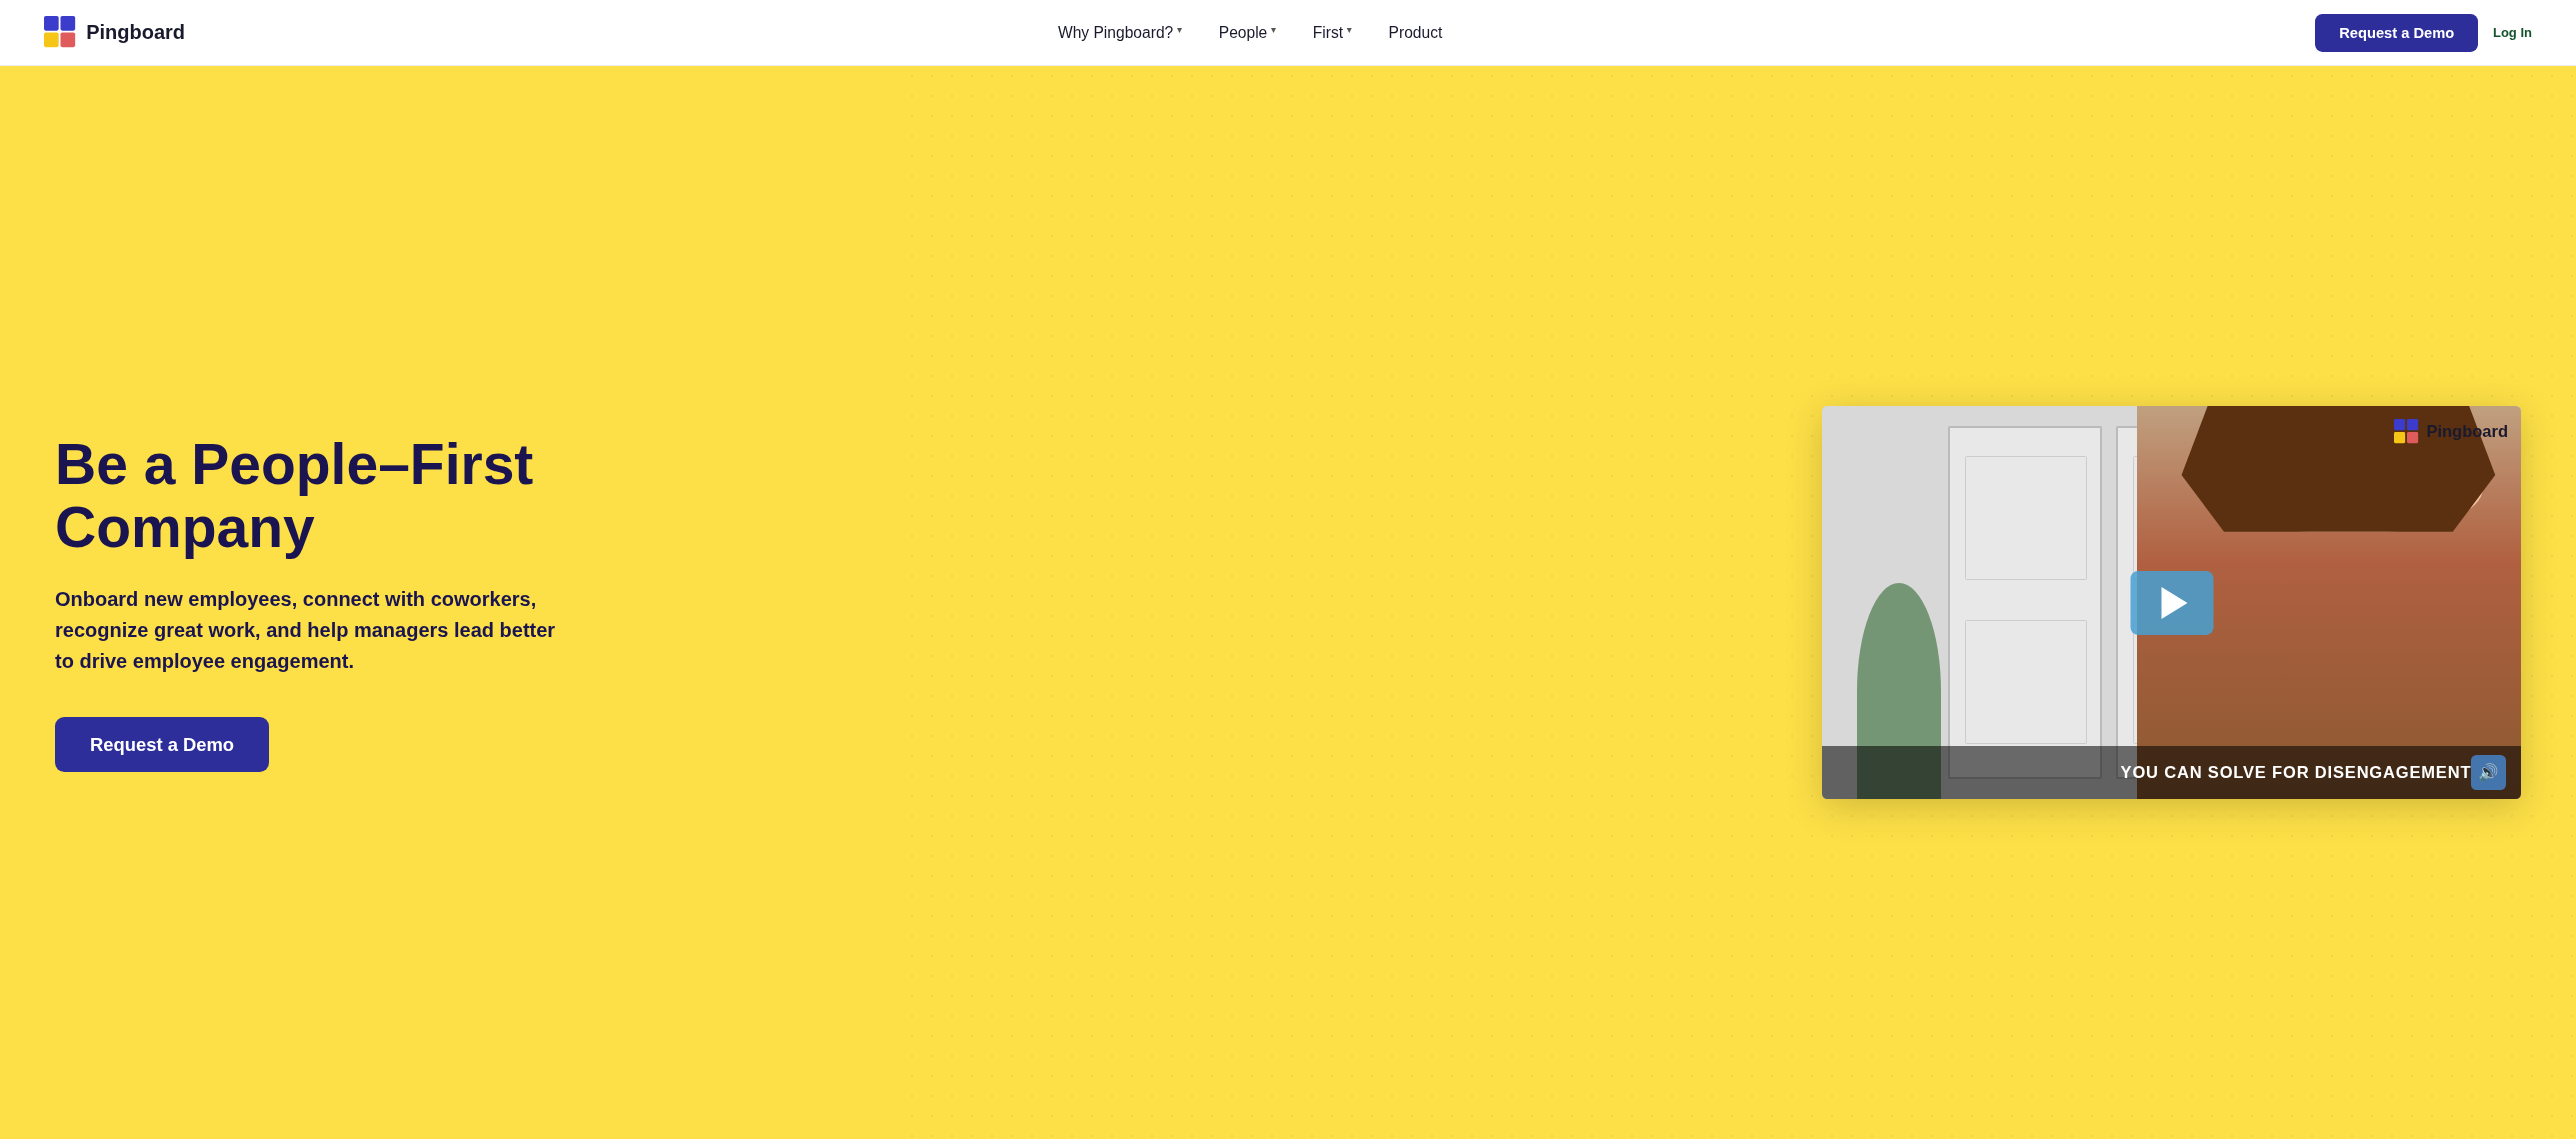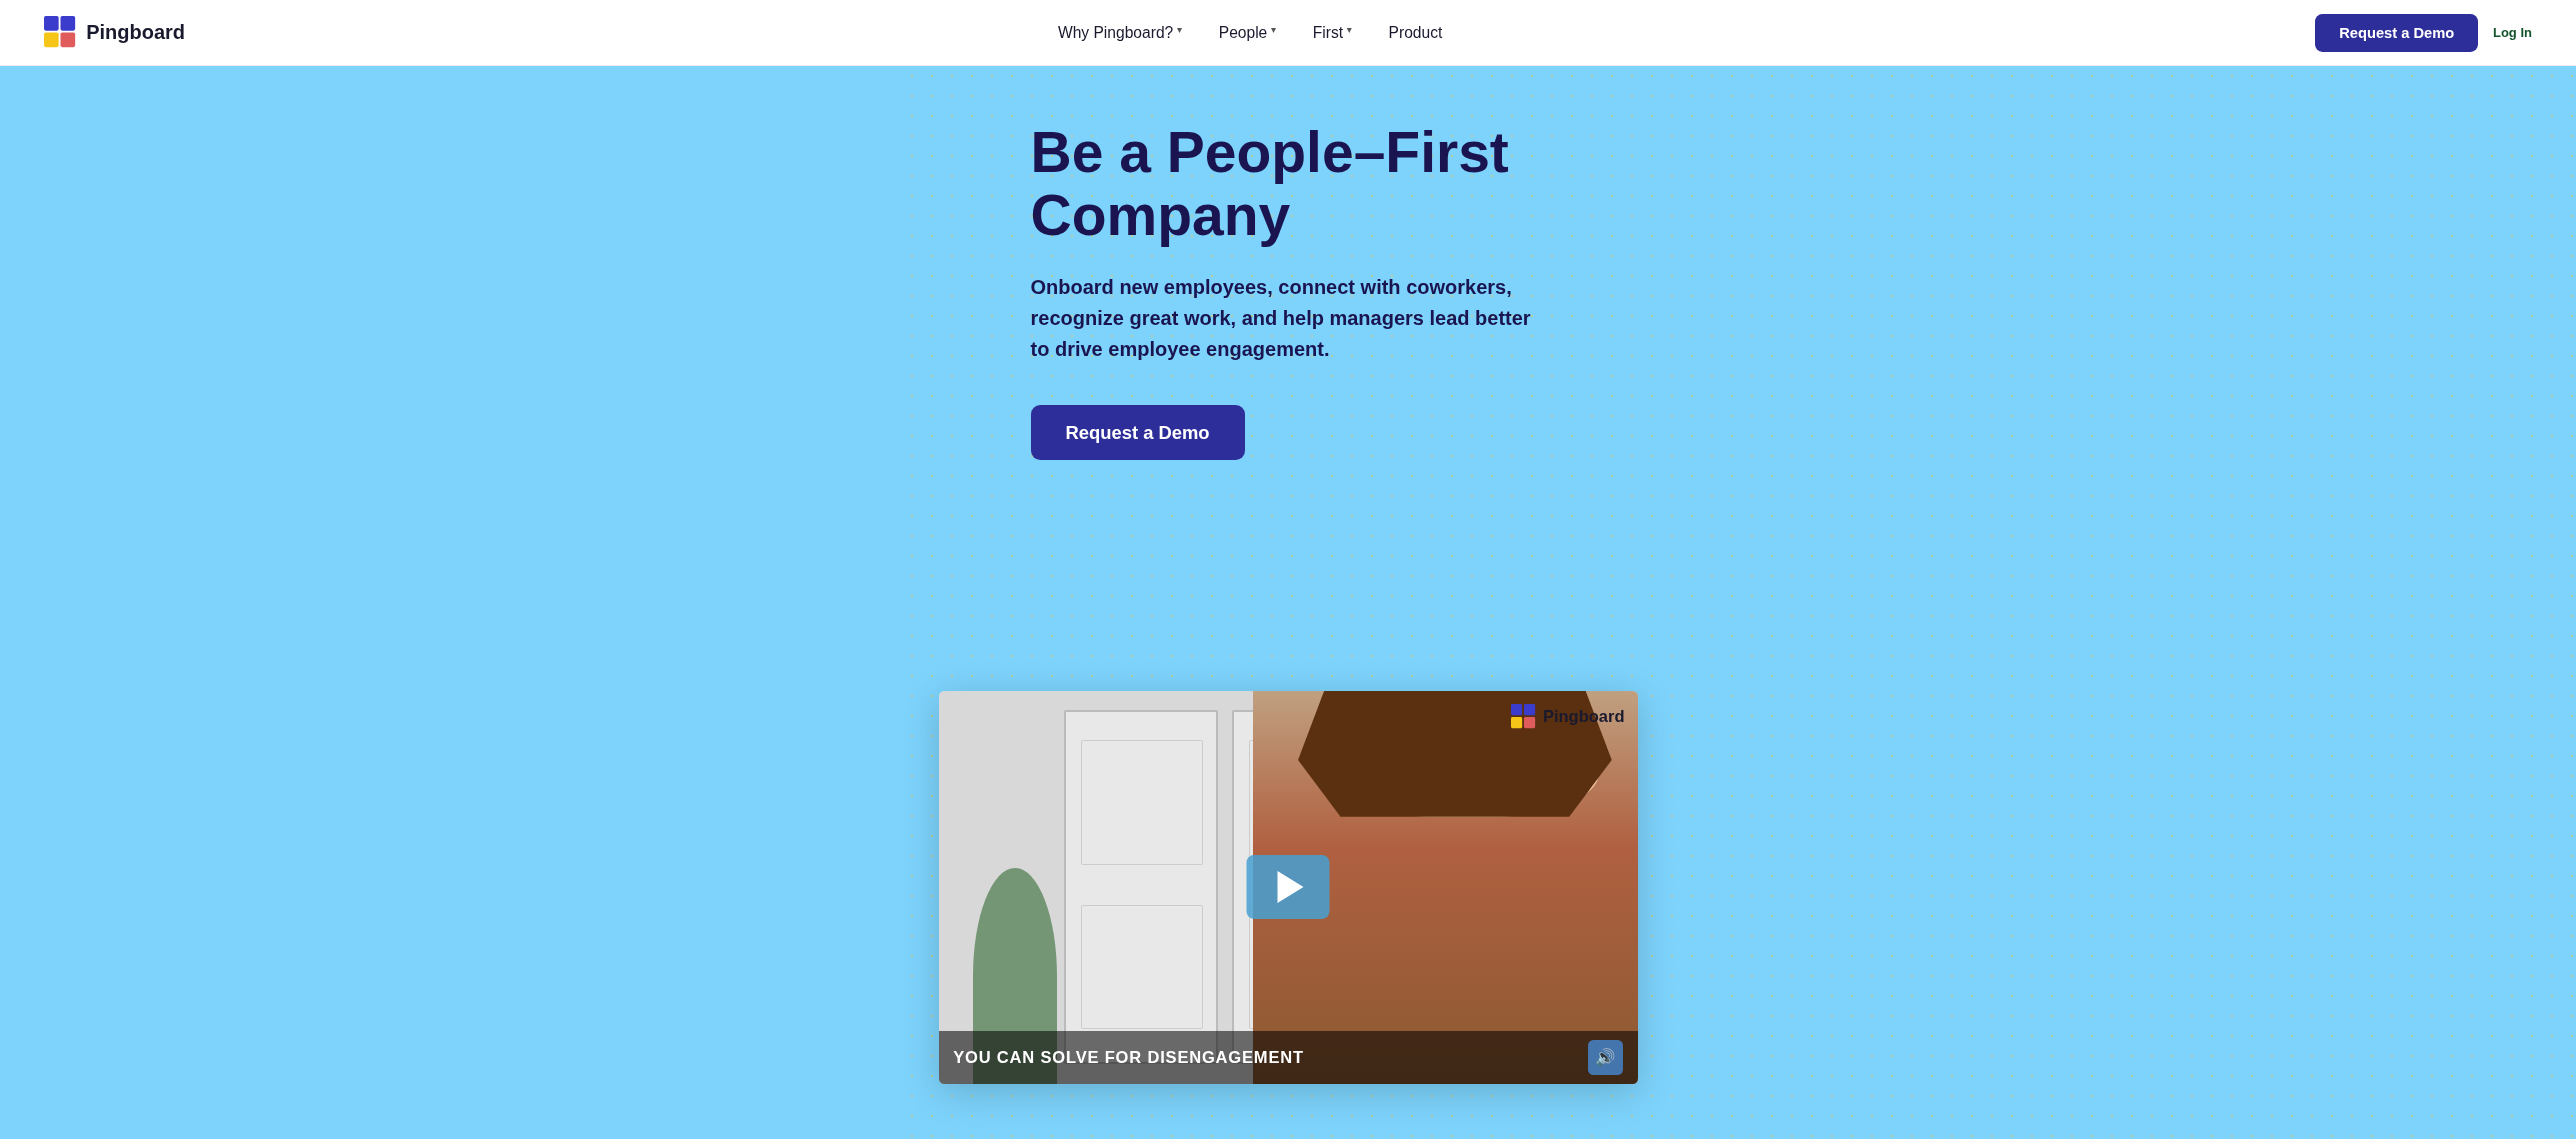--- a/index.html
+++ b/index.html
@@ -76,24 +76,23 @@
       cursor: pointer;
     }
 
     
     .hero {
       display: flex;
       align-items: center;
       justify-content: space-between;
       padding: 55px 55px 55px 55px;
       min-height: calc(100vh - 66px);
-      background: #7dd3fc;
+      background: #fde047;
       position: relative;
       overflow: hidden;
-      flex-direction: column;
     }
 
     
     .hero::before {
       content: '';
       position: absolute;
       top: 0; right: 0;
       width: 65%;
       height: 100%;
       background-image: radial-gradient(circle, #e8c94a 1.4px, transparent 1.4px);
@@ -238,21 +237,21 @@
     }
 
     
     .video-caption {
       position: absolute;
       bottom: 0; left: 0; right: 0;
       background: rgba(0,0,0,0.55);
       padding: 9.2px 14.7px;
       display: flex;
       align-items: center;
-      justify-content: space-between;
+      justify-content: flex-end;
       z-index: 5;
     }
     .caption-text {
       font-size: 16.5px;
       font-weight: 700;
       color: #fff;
       letter-spacing: 0.05em;
       text-transform: uppercase;
     }
     .volume-btn {

